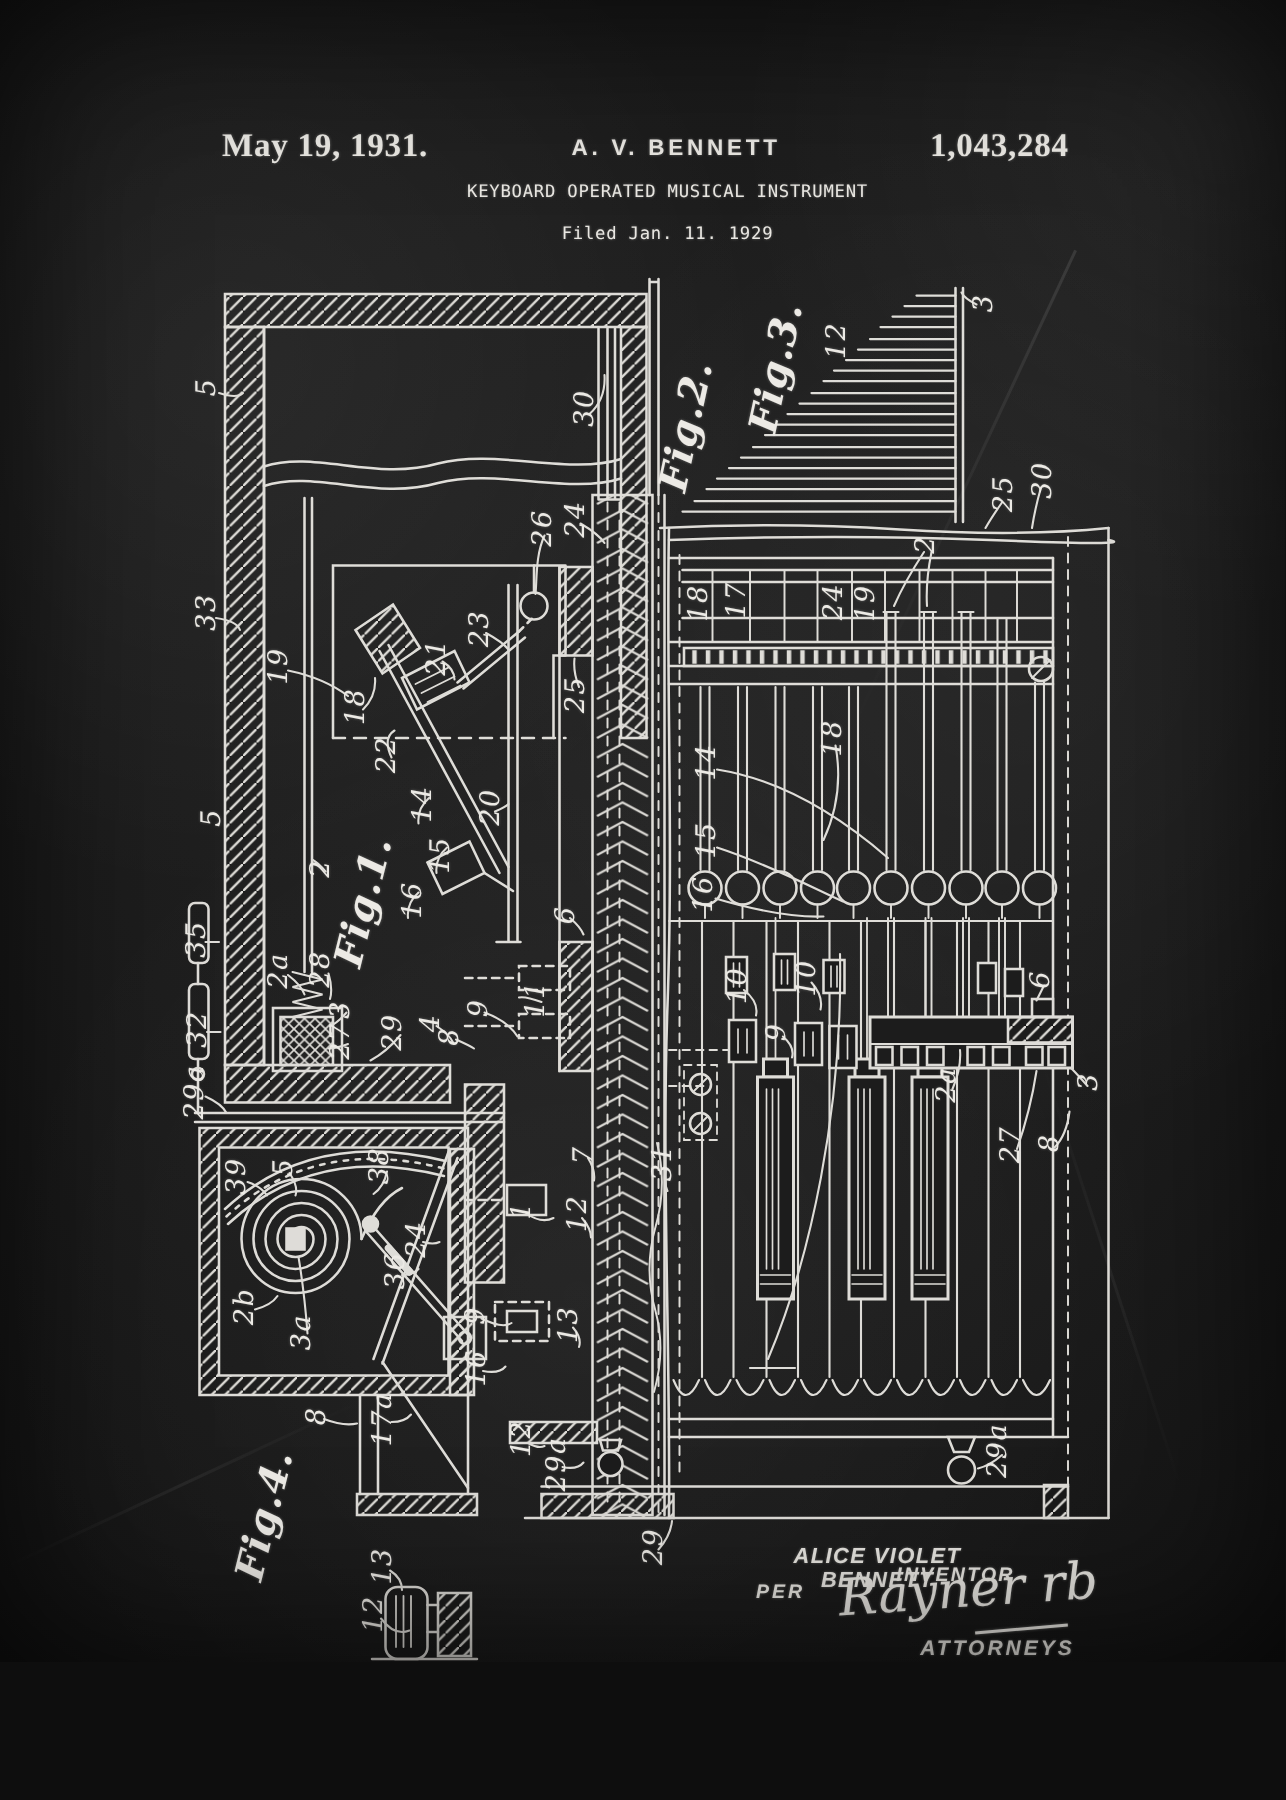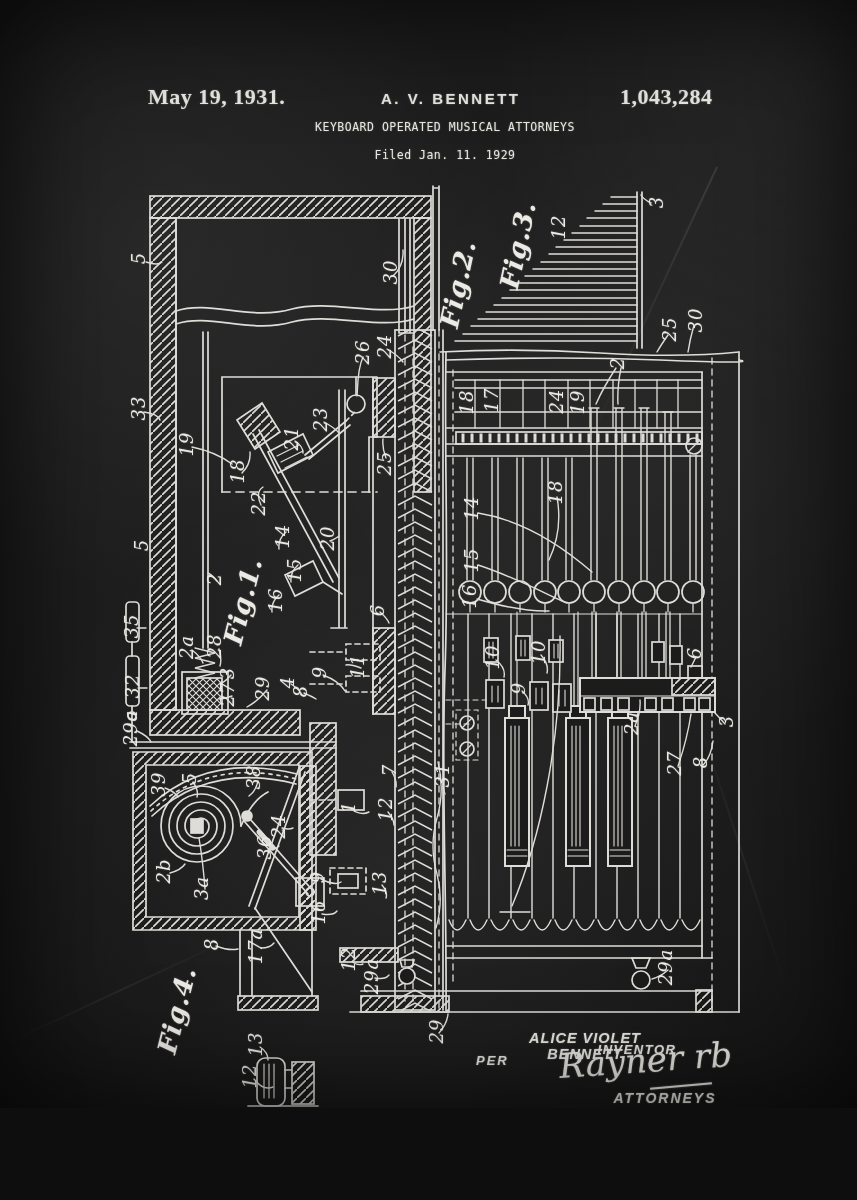--- a/index.html
+++ b/index.html
@@ -32,37 +32,37 @@
   .hdr-title{left:304px;top:120px;width:282px;text-align:center;font:11.5px "DejaVu Sans Mono", monospace;letter-spacing:0.5px;}
   .hdr-filed{left:374px;top:148px;width:142px;text-align:center;font:11.5px "DejaVu Sans Mono", monospace;letter-spacing:0.5px;}
   svg.drawing{position:absolute;left:0;top:0;pointer-events:none;}
   .num{position:absolute;font:italic 18px "DejaVu Serif", serif;color:#eceae5;
     text-shadow:0 0 2px rgba(240,240,235,0.3);white-space:nowrap;letter-spacing:1px;}
   .figlabel{position:absolute;font:italic 700 26px "DejaVu Serif", serif;color:#eceae5;
     text-shadow:0 0 2px rgba(240,240,235,0.35);white-space:nowrap;letter-spacing:1px;}
   .sig-block{position:absolute;color:#e9e7e2;}
   .sig-inventor{left:597px;top:1014px;width:80px;text-align:center;font:italic 600 13px "Liberation Sans", sans-serif;letter-spacing:1.5px;margin-top:28px;}
   .sig-name{left:495px;top:1030px;width:180px;text-align:center;font:italic 600 14.5px "Liberation Sans", sans-serif;letter-spacing:1px;}
-  .sig-per{left:476px;top:1053px;font:italic 600 13px "Liberation Sans", sans-serif;letter-spacing:2px;}
+  .sig-per{left:504px;top:1053px;font:italic 600 13px "Liberation Sans", sans-serif;letter-spacing:2px;}
   .sig-script{left:558px;top:1040px;width:175px;text-align:center;font:italic 34px "DejaVu Serif", serif;transform:rotate(-4deg);}
   .sig-underline{left:650px;top:1085px;width:62px;height:2px;background:#e9e7e2;transform:rotate(-5deg);position:absolute;box-shadow:0 0 2px rgba(240,240,235,0.4);}
   .sig-attorneys{left:604px;top:1090px;width:122px;text-align:center;font:italic 600 14px "Liberation Sans", sans-serif;letter-spacing:2px;}
 </style>
 </head>
 <body>
 
 <div class="board">
   <div class="streak s1"></div>
   <div class="streak s2"></div>
   <div class="streak s3"></div>
 
   <div class="hdr hdr-date chalk">May 19, 1931.</div>
   <div class="hdr hdr-name chalk">A. V. BENNETT</div>
   <div class="hdr hdr-num chalk">1,043,284</div>
-  <div class="hdr hdr-title chalk">KEYBOARD OPERATED MUSICAL ATTORNEYS</div>
+  <div class="hdr hdr-title chalk">KEYBOARD OPERATED MUSICAL INSTRUMENT</div>
   <div class="hdr hdr-filed chalk">Filed Jan. 11. 1929</div>
 
   <svg class="drawing" width="857" height="1200" viewBox="0 0 857 1200">
     <defs>
       <pattern id="h1" patternUnits="userSpaceOnUse" width="9" height="9">
         <path d="M-1,10 L10,-1" stroke="#e9e7e2" stroke-width="1.6"></path>
       </pattern>
       <pattern id="h2" patternUnits="userSpaceOnUse" width="7" height="7">
         <path d="M-1,8 L8,-1 M-1,-1 L8,8" stroke="#e9e7e2" stroke-width="1.1"></path>
       </pattern>

